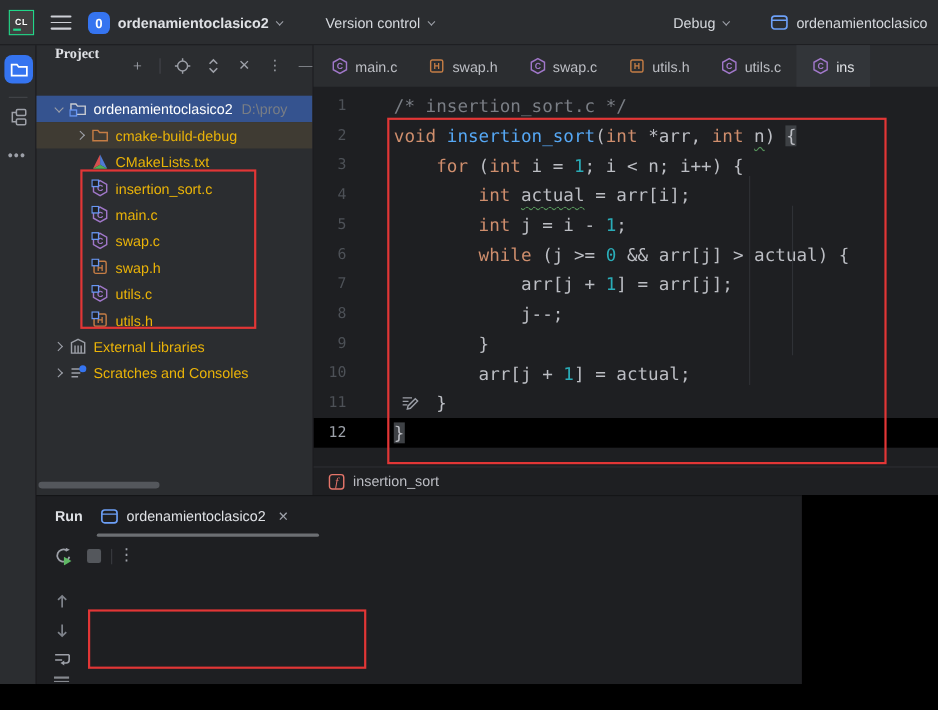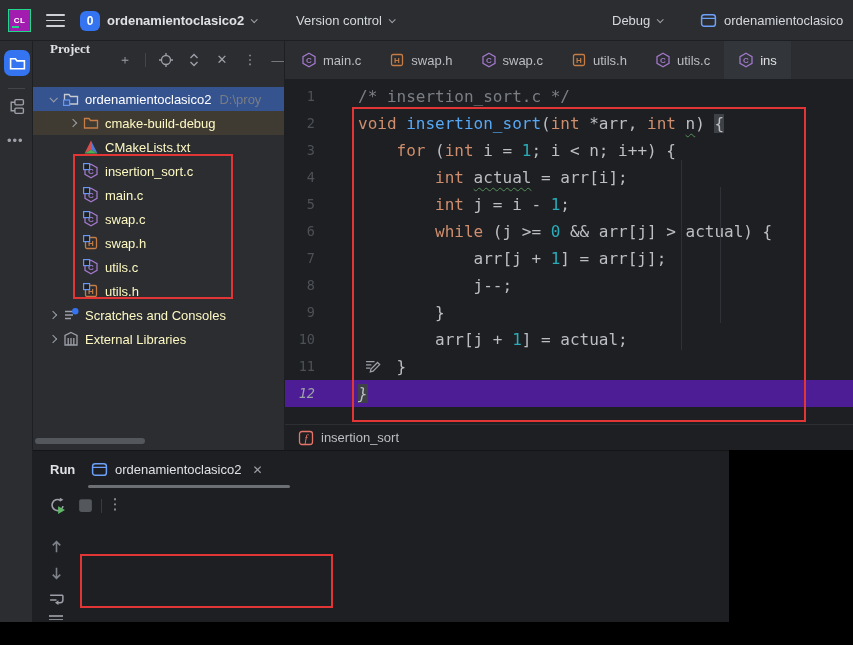--- a/index.html
+++ b/index.html
@@ -1,21 +1,21 @@
 <!DOCTYPE html>
 <html><head>
 <meta charset="utf-8">
 <style>
   * { margin:0; padding:0; box-sizing:border-box; }
   html,body { width:853px; height:645px; overflow:hidden; }
   body { background:#000; font-family:"Liberation Sans",sans-serif; color:#bcbec4; position:relative; }
 
   
   #titlebar { position:absolute; left:0; top:0; width:853px; height:41px; background:#2b2d30; border-bottom:1px solid #1e1f22; }
-  #clion-logo { position:absolute; left:8px; top:9px; width:23px; height:23px; background:#a21caf; border:1.5px solid #21d789; display:flex; align-items:center; justify-content:center; font-size:8px; font-weight:bold; color:#fff; letter-spacing:.5px; }
+  #clion-logo { position:absolute; left:8px; top:9px; width:23px; height:23px; background:#404040; border:1.5px solid #21d789; display:flex; align-items:center; justify-content:center; font-size:8px; font-weight:bold; color:#fff; letter-spacing:.5px; }
   #clion-logo i { position:absolute; left:3px; bottom:3px; width:7px; height:2px; background:#21d789; }
   #hamburger { position:absolute; left:46px; top:14px; width:19px; height:13px; display:flex; flex-direction:column; justify-content:space-between; cursor:pointer; }
   #hamburger span { display:block; height:1.8px; background:#ced0d6; border-radius:1px; }
   .tb-widget { position:absolute; top:0; height:41px; display:flex; align-items:center; gap:7px; font-size:13px; color:#dfe1e5; }
   #project-widget { left:80px; font-weight:600; }
   #badge { width:20px; height:20px; background:#3574f0; color:#fff; border-radius:6px; font-size:12px; font-weight:600; display:flex; align-items:center; justify-content:center; }
   #vcs-widget { left:296px; color:#d5d8dd; }
   #debug-widget { left:612px; color:#d5d8dd; }
   #runcfg-widget { left:700px; width:153px; overflow:hidden; white-space:nowrap; color:#d5d8dd; }
   .chv { display:inline-block; width:6px; height:6px; border-right:1.6px solid #9da0a8; border-bottom:1.6px solid #9da0a8; }
@@ -31,38 +31,38 @@
   #stripe-more-btn { position:absolute; left:7px; top:92px; width:20px; height:16px; color:#9da0a8; font-size:13px; letter-spacing:1px; cursor:pointer; }
 
   
   #project-panel { position:absolute; left:33px; top:41px; width:252px; height:409px; background:#2b2d30; border-right:1px solid #1e1f22; overflow:hidden; }
   #pp-header { position:absolute; left:0; top:0; width:100%; height:38px; display:flex; align-items:flex-start;font-family:Liberation Serif, serif; }
   #pp-title { margin-left:17px; font-size:13px; font-weight:600; color:#dfe1e5; }
   #pp-icons { position:absolute; left:84px; top:0; height:38px; display:flex; align-items:center; gap:12px; color:#9da0a8; }
   .pp-ic { width:16px; height:16px; display:flex; align-items:center; justify-content:center; font-size:13px; cursor:pointer; }
   .pp-sep { width:1px; height:14px; background:#43454a; }
   #tree { position:absolute; left:0; top:46px; width:100%; }
-  .tree-row { height:24px; display:flex; align-items:center; font-size:13px; color:#fef9c3; white-space:nowrap; overflow:hidden; cursor:pointer; }
+  .tree-row { height:24px; display:flex; align-items:center; font-size:13px; color:#eab308; white-space:nowrap; overflow:hidden; cursor:pointer; }
   .tree-row.selected { background:#35538f; color:#fff; }
   .tree-row.excluded-bg { background:#3f3b33; }
   .chev-slot { width:20px; display:flex; align-items:center; justify-content:center; flex:none; }
   .row-icon { width:16px; height:16px; margin-right:6px; flex:none; }
   .row-extra { margin-left:8px; color:#787d85; }
   #pp-scrollbar { position:absolute; left:2px; top:397px; width:110px; height:6px; background:#54575c; border-radius:3px; cursor:pointer; }
 
   
   #editor { position:absolute; left:285px; top:41px; width:568px; height:409px; background:#1e1f22; }
   #tabbar { position:absolute; left:0; top:0; width:100%; height:38px; background:#2b2d30; display:flex; align-items:stretch; padding-left:2px; }
   .tab { display:flex; align-items:center; gap:6px; padding:0 14px; font-size:13px; color:#bcbec4; cursor:pointer; white-space:nowrap; }
   .tab.active { background:#323539; color:#dfe1e5; }
   .tab-icon { width:16px; height:16px; }
   #tab-scrollbar { position:absolute; left:415px; bottom:0; width:153px; height:3px; background:#7d8085; cursor:pointer; }
   #codearea { position:absolute; left:0; top:38px; width:100%; height:345px; background:#1e1f22; padding-top:4px; overflow:hidden; }
   .code-line { display:flex; height:27px; line-height:27px; white-space:pre; }
-  .code-line.active { background:#4c1d95;font-style:italic; }
+  .code-line.active { background:#000000; }
   .ln { width:30px; flex:none; text-align:right; font-family:"DejaVu Sans Mono",monospace; font-size:13.5px; color:#4d5157; }
   .code-line.active .ln { color:#9da2aa; }
   .lc { padding-left:43px; font-family:"DejaVu Sans Mono",monospace; font-size:16px; }
   .tok-cmt { color:#7a7e85; }
   .tok-kw { color:#cf8e6d; }
   .tok-fn { color:#56a8f5; }
   .tok-num { color:#2aacb8; }
   .tok-txt { color:#bcbec4; }
   .tok-err { color:#bcbec4; text-decoration:underline wavy #549159 1px; text-underline-offset:4px; }
   .tok-brc { color:#bcbec4; background:#3e4145; }
@@ -257,38 +257,38 @@
             <text x="8" y="11" font-size="8" font-weight="bold" font-family="Liberation Sans,sans-serif" fill="#c57d45" text-anchor="middle">H</text>
             <rect x="0.6" y="0.6" width="6" height="6" fill="#1e1f22" stroke="#6897f3" stroke-width="1.2"></rect>
           </svg></span>
         <span>utils.h</span>
       </div>
       <div class="tree-row" style="padding-left: 10px;">
         <span class="chev-slot">
           <span class="chv right"></span>
         </span>
         <span class="row-icon"><svg width="16" height="16" viewBox="0 0 16 16">
+            <g fill="none" stroke="#9da0a8" stroke-width="1.3">
+              <path d="M8 1.5 14 4.5V14H2V4.5z"></path>
+              <path d="M5.2 7v7M8 7v7M10.8 7v7"></path>
+            </g>
+          </svg></span>
+        <span>External Libraries</span>
+      </div>
+      <div class="tree-row" style="padding-left: 10px;">
+        <span class="chev-slot">
+          <span class="chv right"></span>
+        </span>
+        <span class="row-icon"><svg width="16" height="16" viewBox="0 0 16 16">
             <g fill="none" stroke="#9da0a8" stroke-width="1.4">
               <path d="M2 4.5h8M2 8h8M2 11.5h6"></path>
             </g>
             <circle cx="12.3" cy="4.2" r="3.2" fill="#3574f0"></circle>
           </svg></span>
         <span>Scratches and Consoles</span>
-      </div>
-      <div class="tree-row" style="padding-left: 10px;">
-        <span class="chev-slot">
-          <span class="chv right"></span>
-        </span>
-        <span class="row-icon"><svg width="16" height="16" viewBox="0 0 16 16">
-            <g fill="none" stroke="#9da0a8" stroke-width="1.3">
-              <path d="M8 1.5 14 4.5V14H2V4.5z"></path>
-              <path d="M5.2 7v7M8 7v7M10.8 7v7"></path>
-            </g>
-          </svg></span>
-        <span>External Libraries</span>
       </div>
     </div>
   <div id="pp-scrollbar"></div>
 </section>
 
 <section id="editor">
   <div id="tabbar">
       <div class="tab">
         <span class="tab-icon"><svg width="16" height="16" viewBox="0 0 16 16">
             <polygon points="8,1.2 14,4.6 14,11.4 8,14.8 2,11.4 2,4.6" fill="none" stroke="#a077c9" stroke-width="1.3"></polygon>

